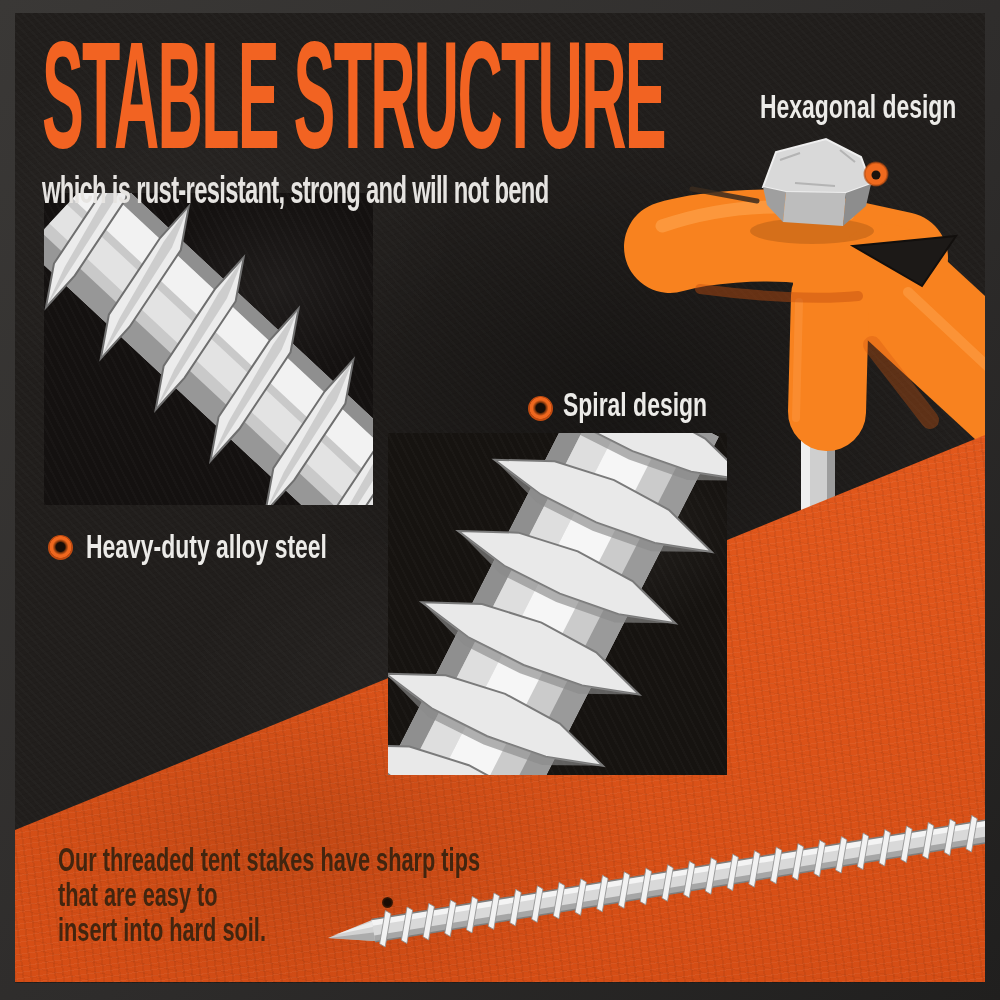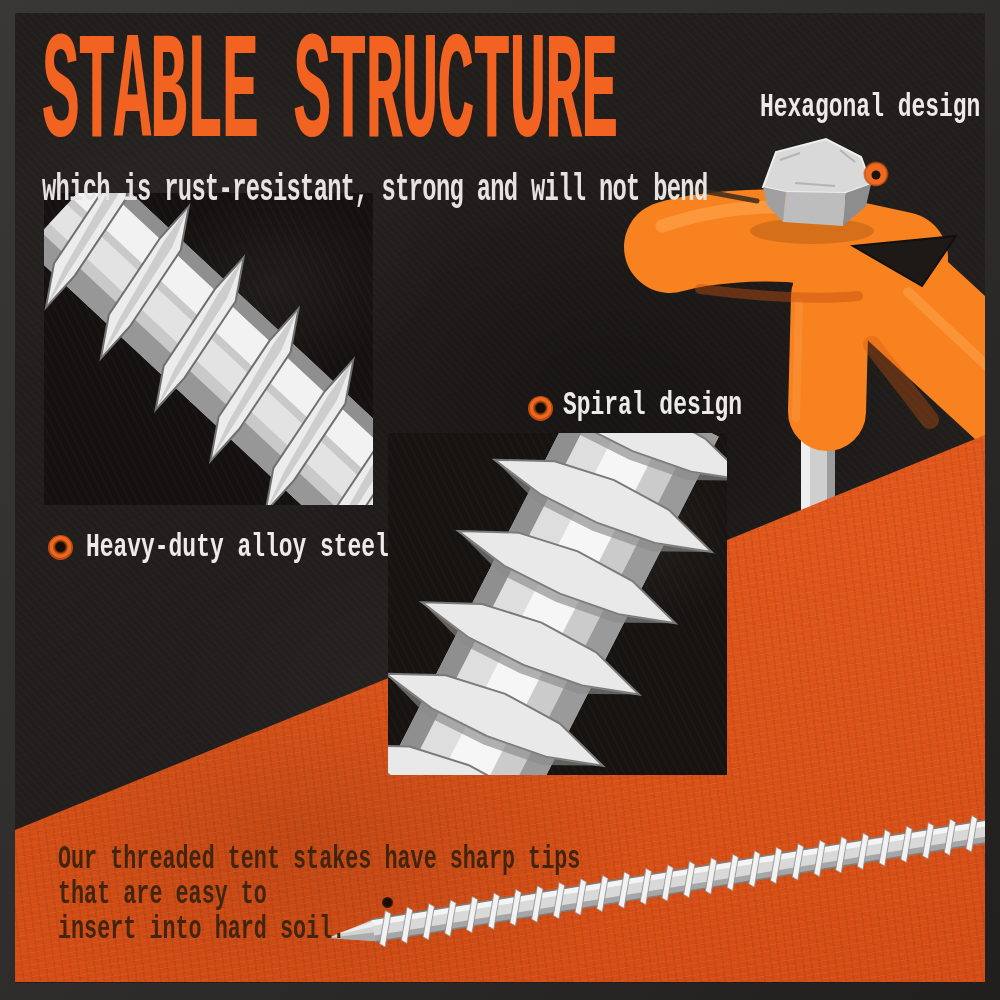--- a/index.html
+++ b/index.html
@@ -1,20 +1,20 @@
 <!DOCTYPE html>
 <html><head>
 <meta charset="utf-8">
 <style>
   html,body{margin:0;padding:0;background:#151413;}
   *{box-sizing:border-box;}
   .stage{
     position:relative;width:1000px;height:1000px;overflow:hidden;
     background:linear-gradient(135deg,#3a3836 0%,#2e2c2b 55%,#201f1e 100%);
-    font-family:Liberation Mono, monospace;
+    font-family:Liberation Sans, sans-serif;
   }
   .canvas{
     position:absolute;left:15px;top:13px;width:970px;height:970px;
     background:
       radial-gradient(ellipse 420px 300px at 18% 22%, rgba(255,255,255,.035), transparent 65%),
       radial-gradient(ellipse 500px 380px at 62% 40%, rgba(0,0,0,.30), transparent 70%),
       radial-gradient(ellipse 380px 280px at 40% 70%, rgba(255,255,255,.025), transparent 60%),
       radial-gradient(ellipse 600px 400px at 85% 80%, rgba(0,0,0,.28), transparent 70%),
       repeating-linear-gradient(47deg, rgba(255,255,255,.014) 0 2px, transparent 2px 6px),
       repeating-linear-gradient(-21deg, rgba(0,0,0,.06) 0 1px, transparent 1px 5px),

